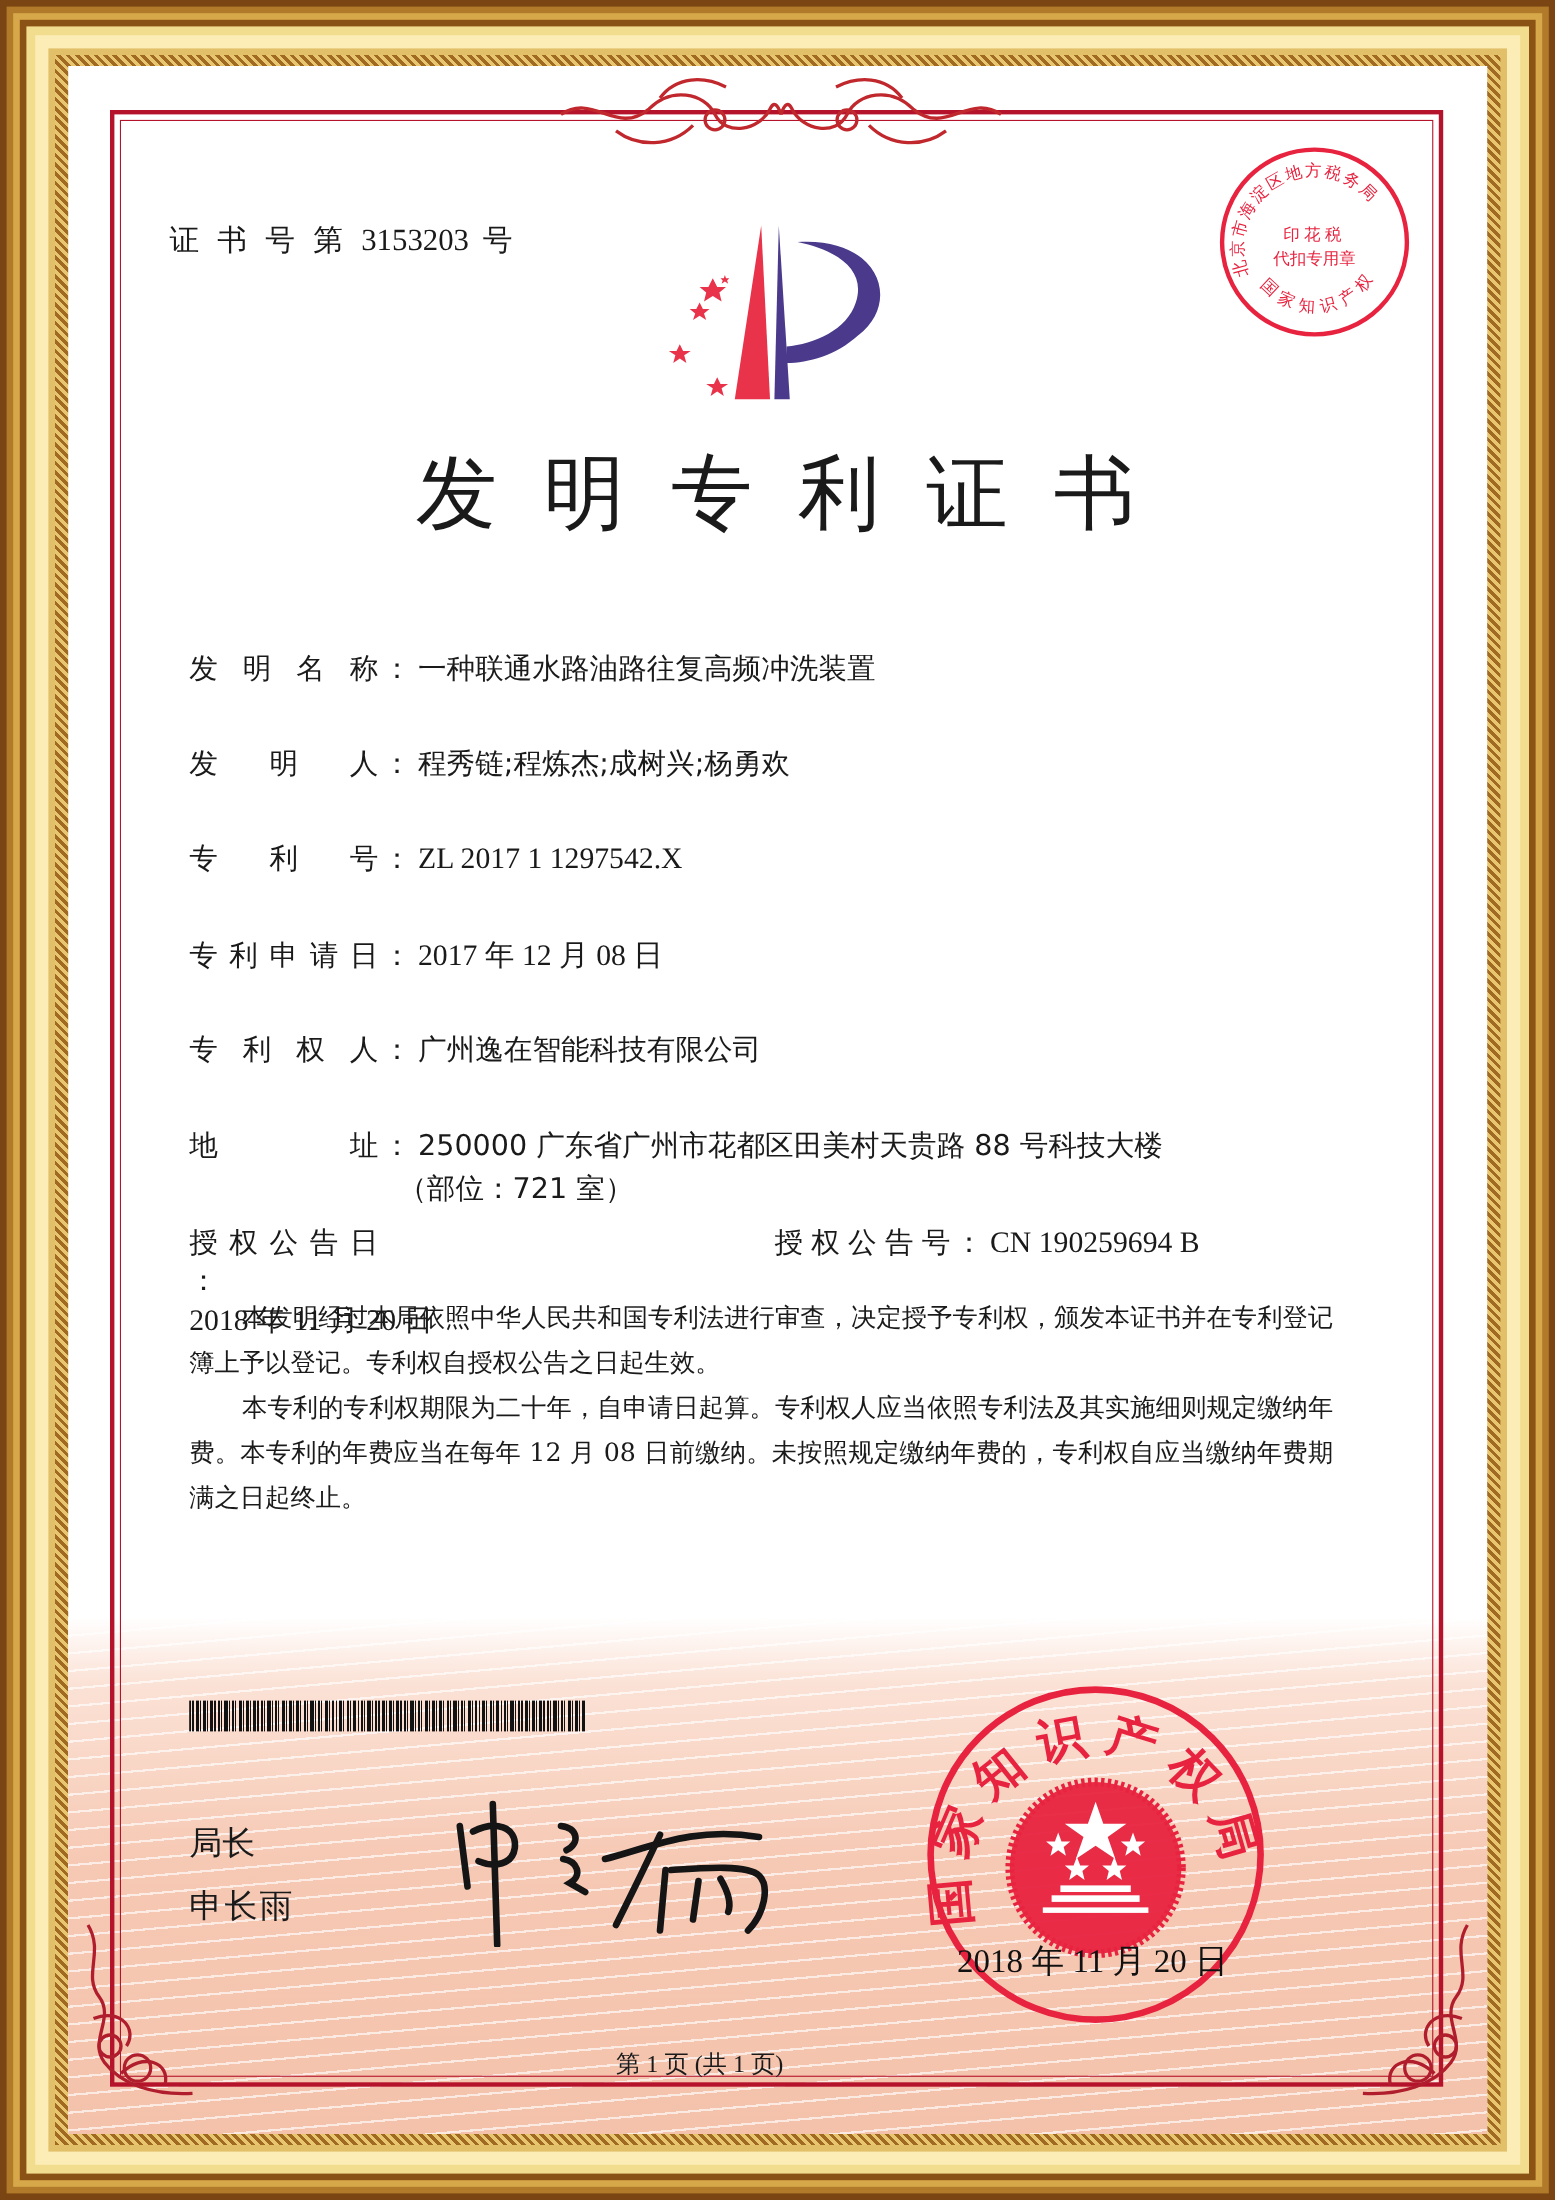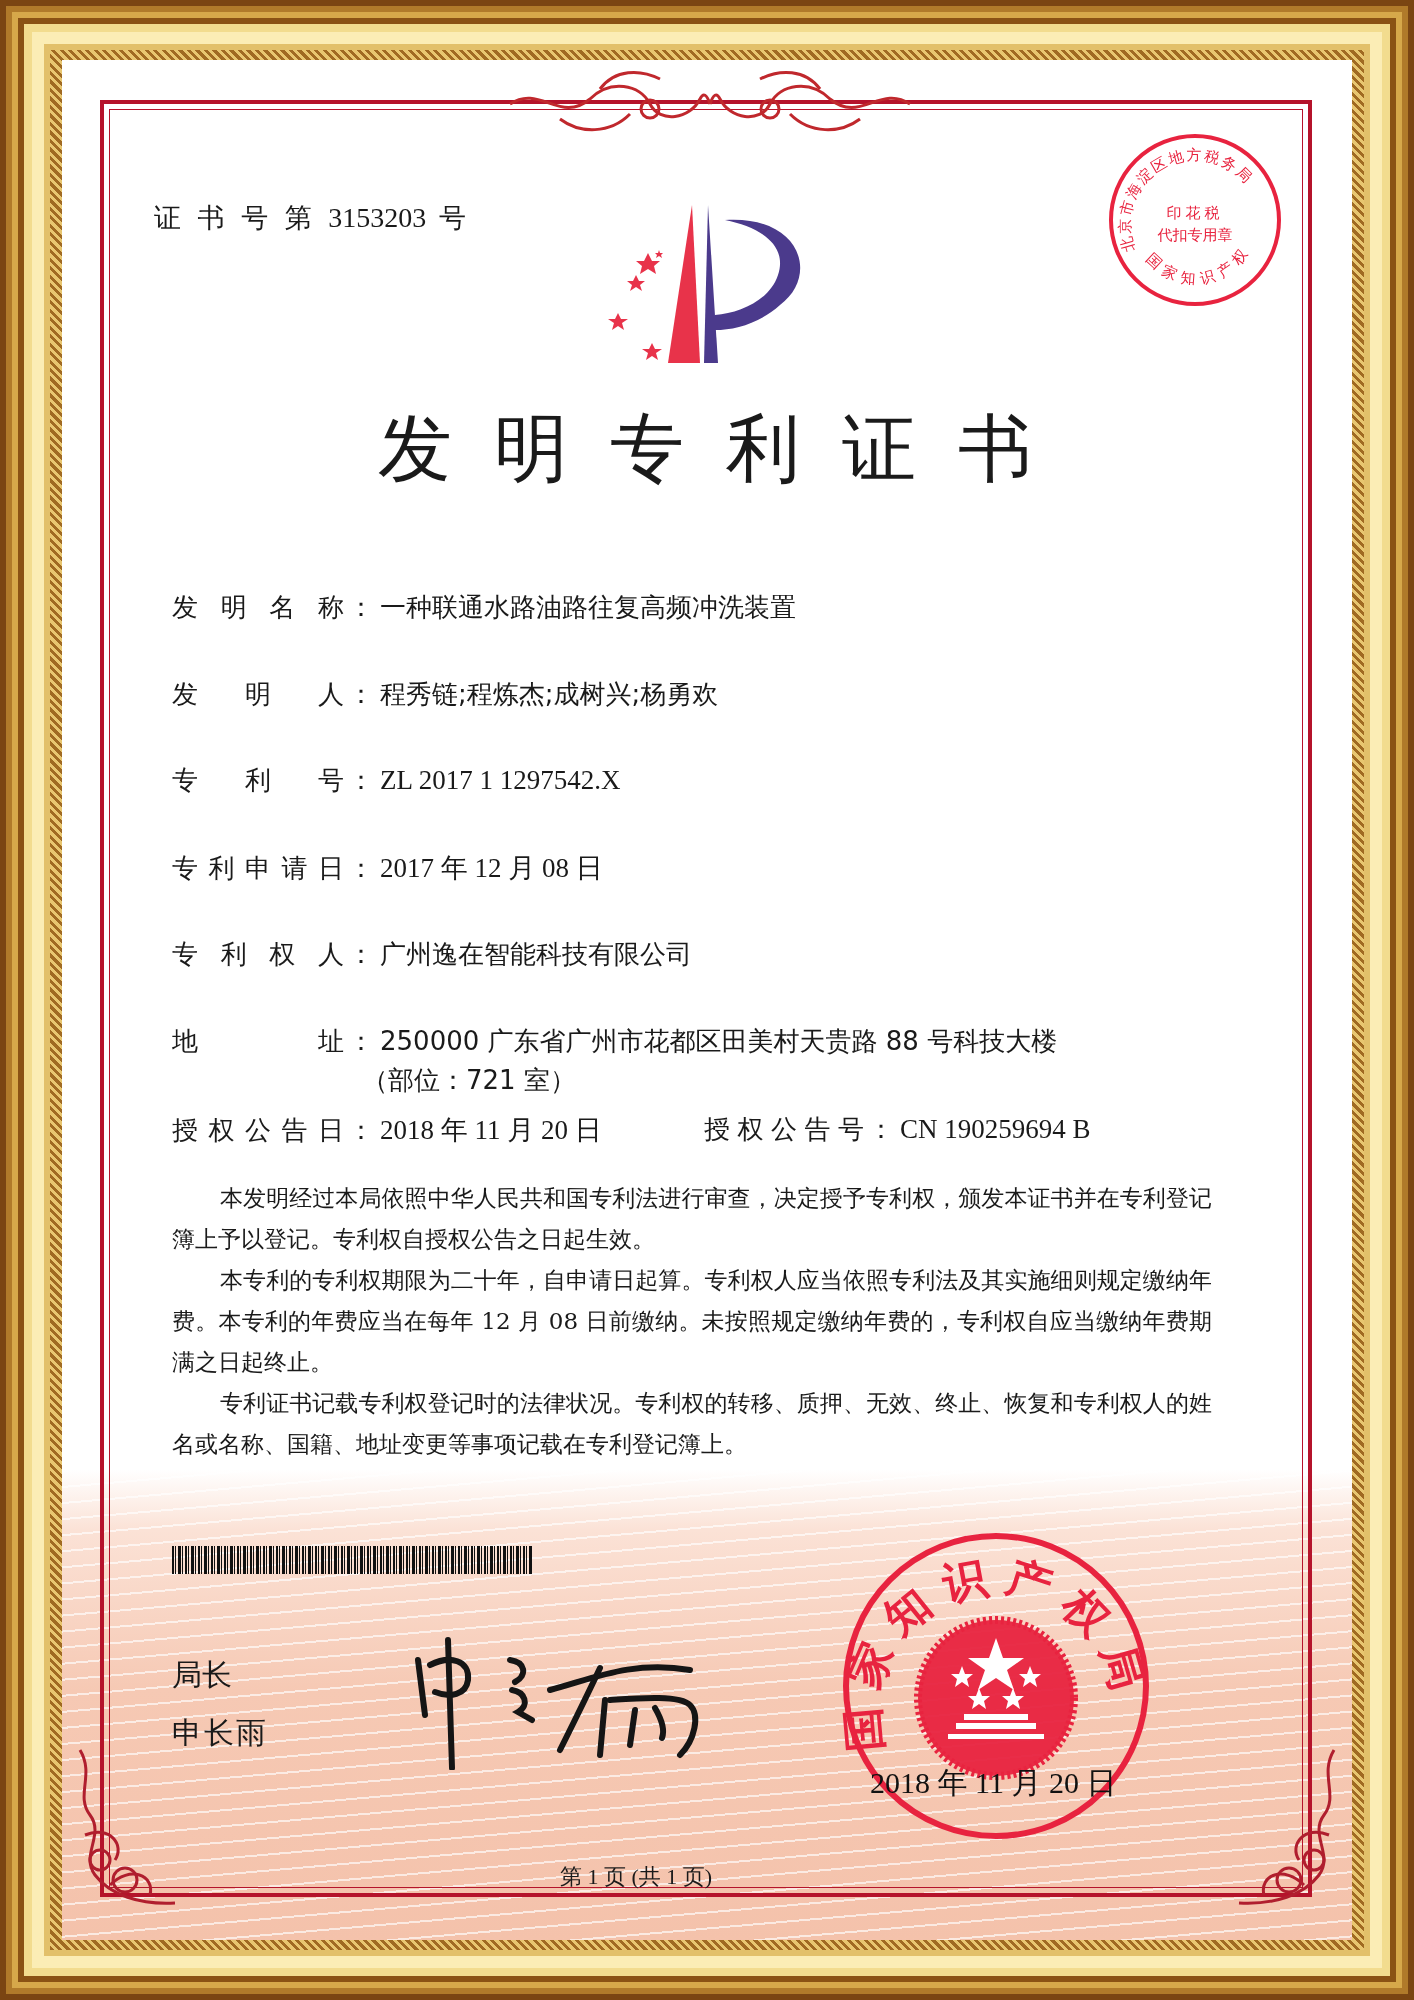--- a/index.html
+++ b/index.html
@@ -54,21 +54,21 @@
   .field .value { font-family:"Liberation Serif","DejaVu Serif",serif; font-size:27px; }
   .field .value.cjk { font-family:"DejaVu Sans","Liberation Sans",sans-serif; font-size:26px; }
 
   .f-name { top:590px; }
   .f-inventor { top:677px; }
   .f-patno { top:763px; }
   .f-appdate { top:850px; }
   .f-holder { top:937px; }
   .f-address { top:1024px; }
   .f-address2 { position:absolute; left:362px; top:1063px; font-size:26px; font-family:"DejaVu Sans","Liberation Sans",sans-serif; }
-  .f-grantdate { top:1112px; }
+  .f-grantdate { top:1112px;flex-direction:column; }
   .f-grantno { left:704px; top:1112px; }
   .f-grantno .label { width:160px; }
 
   .body-text { position:absolute; left:172px; width:1040px; font-size:23px; line-height:41px; font-family:"DejaVu Serif","Liberation Serif",serif; }
   .body-text p { margin:0; text-indent:48px; text-align:justify; }
   .bt { top:1178px; }
 
   .barcode { position:absolute; left:172px; top:1546px; width:360px; height:28px;
     background:repeating-linear-gradient(90deg,#111 0 2px,transparent 2px 3px,#111 3px 4px,transparent 4px 6px,#111 6px 9px,transparent 9px 10px,#111 10px 11px,transparent 11px 13px); }
 
@@ -201,21 +201,20 @@
 </div>
 <div class="field f-grantno">
   <span class="label">授权公告号</span>
     <span class="colon">：</span>
     <span class="value">CN 190259694 B</span>
 </div>
 
 <div class="body-text bt">
   <p>本发明经过本局依照中华人民共和国专利法进行审查，决定授予专利权，颁发本证书并在专利登记簿上予以登记。专利权自授权公告之日起生效。</p>
   <p>本专利的专利权期限为二十年，自申请日起算。专利权人应当依照专利法及其实施细则规定缴纳年费。本专利的年费应当在每年 12 月 08 日前缴纳。未按照规定缴纳年费的，专利权自应当缴纳年费期满之日起终止。</p>
-  <p>专利证书记载专利权登记时的法律状况。专利权的转移、质押、无效、终止、恢复和专利权人的姓名或名称、国籍、地址变更等事项记载在专利登记簿上。</p>
 </div>
 
 <div class="barcode"></div>
 
 <div class="director-title">局长</div>
 <div class="director-name">申长雨</div>
 <svg class="signature" viewBox="0 0 320 150">
   <g fill="none" stroke="#151515" stroke-width="6" stroke-linecap="round">
     <path d="M18 40 L25 95"></path>
     <path d="M30 45 C50 35,70 40,68 60 C66 75,50 78,35 72"></path>

